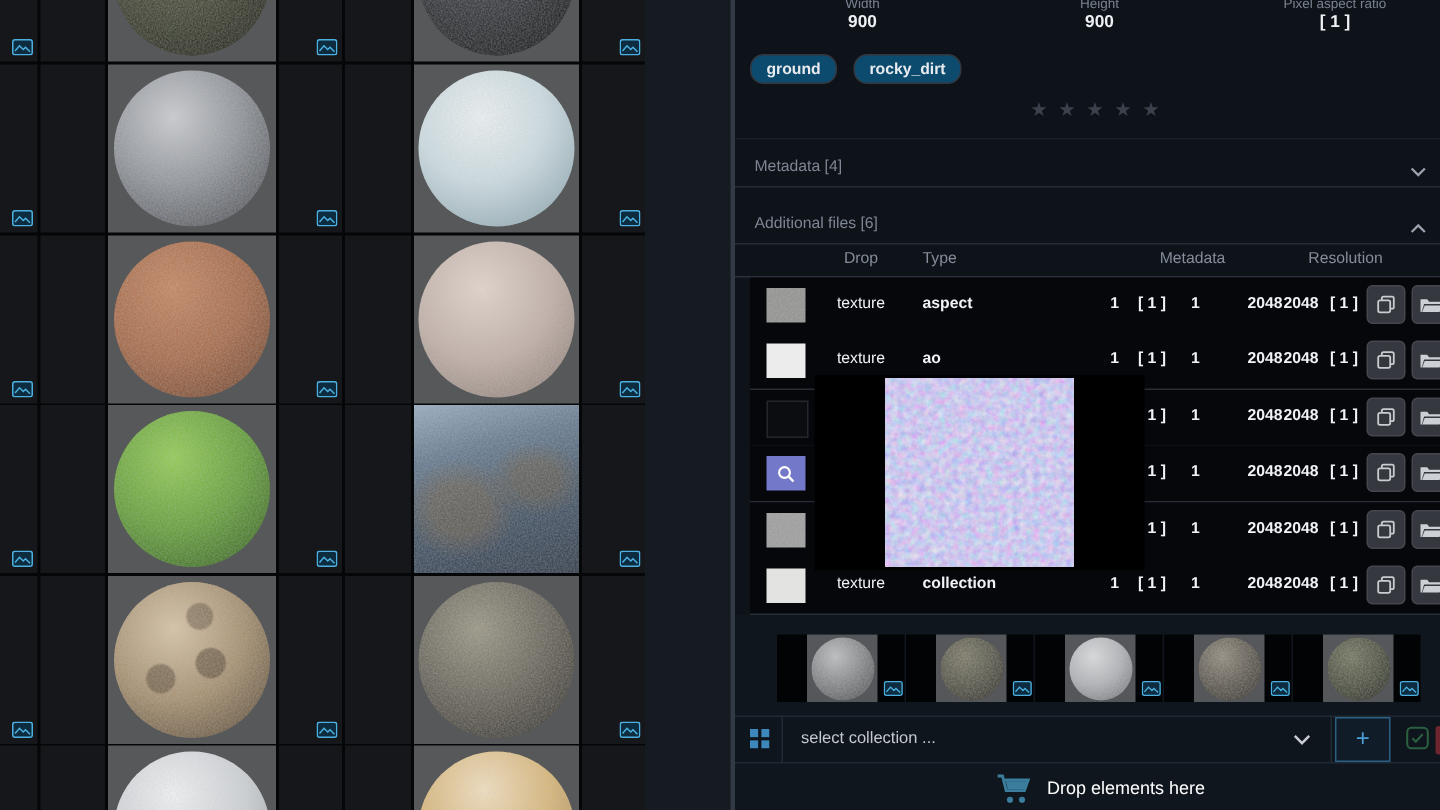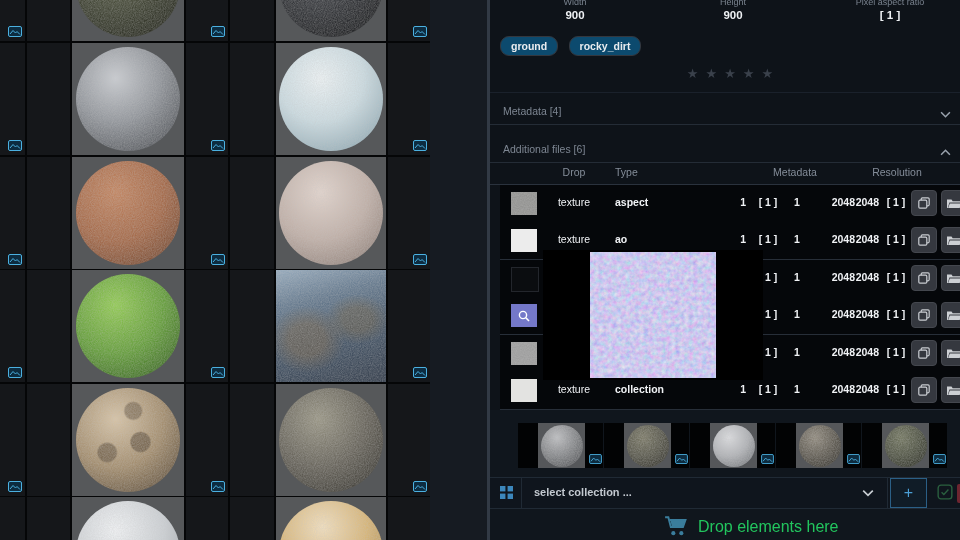--- a/index.html
+++ b/index.html
@@ -89,29 +89,29 @@
   .s-gray{background:radial-gradient(circle at 38% 30%,#bcbdc0 0%,#7f8184 48%,#46484b 92%);}
   .s-olive{background:radial-gradient(circle at 38% 30%,#75735f 0%,#504f42 48%,#27261f 92%);}
   .s-light{background:radial-gradient(circle at 38% 30%,#dcdde0 0%,#aeb0b4 48%,#6b6e72 92%);}
   .s-darkrock{background:radial-gradient(circle at 38% 30%,#8c8578 0%,#59544a 48%,#2c2a24 92%);}
   .s-oliverock{background:radial-gradient(circle at 38% 30%,#6c7058 0%,#464a39 48%,#21231a 92%);}
 
   
   #bar{left:0;top:477px;width:470px;height:32px;background:#0f151d;border-top:1px solid #202a35;border-bottom:1px solid #202a35;box-sizing:border-box;}
   #grid-btn{position:absolute;left:4px;top:4px;width:24px;height:24px;background:transparent;border:none;padding:0;}
   #dd{position:absolute;left:31px;top:0;width:365px;height:30px;border-left:1px solid #202a35;border-right:1px solid #202a35;}
-  #dd-text{position:absolute;left:12px;top:8px;font-size:11px;color:#c3c9d0;font-weight:bold;}
+  #dd-text{position:absolute;left:12px;top:8px;font-size:11px;color:#c3c9d0;}
   #dd-chev{position:absolute;left:340px;top:11px;}
   #plus-btn{position:absolute;left:400px;top:0;width:37px;height:30px;background:#101c27;border:1px solid #2b5f86;
             color:#4b9fd6;font-size:16px;line-height:26px;text-align:center;padding:0;}
   #save-btn{position:absolute;left:444px;top:4px;width:22px;height:22px;background:transparent;border:none;padding:0;opacity:.85;}
   #red-sliver{position:absolute;left:467px;top:6px;width:3px;height:19px;background:#6e2530;border-radius:2px 0 0 2px;}
 
   #cart-icon{left:174px;top:515px;}
-  #drop-label{left:208px;top:518px;font-size:16px;color:#22c55e;}
+  #drop-label{left:208px;top:518px;font-size:12px;color:#ffffff;}
 </style>
 </head>
 <body>
 
 <svg width="0" height="0" style="position:absolute">
   <defs>
     <filter id="grain" x="0" y="0" width="100%" height="100%">
       <feTurbulence type="fractalNoise" baseFrequency="0.9" numOctaves="2" seed="3" stitchTiles="stitch"></feTurbulence>
       <feColorMatrix type="matrix" values="0 0 0 0 0.55  0 0 0 0 0.55  0 0 0 0 0.55  0.45 0 0 0 0"></feColorMatrix>
     </filter>

